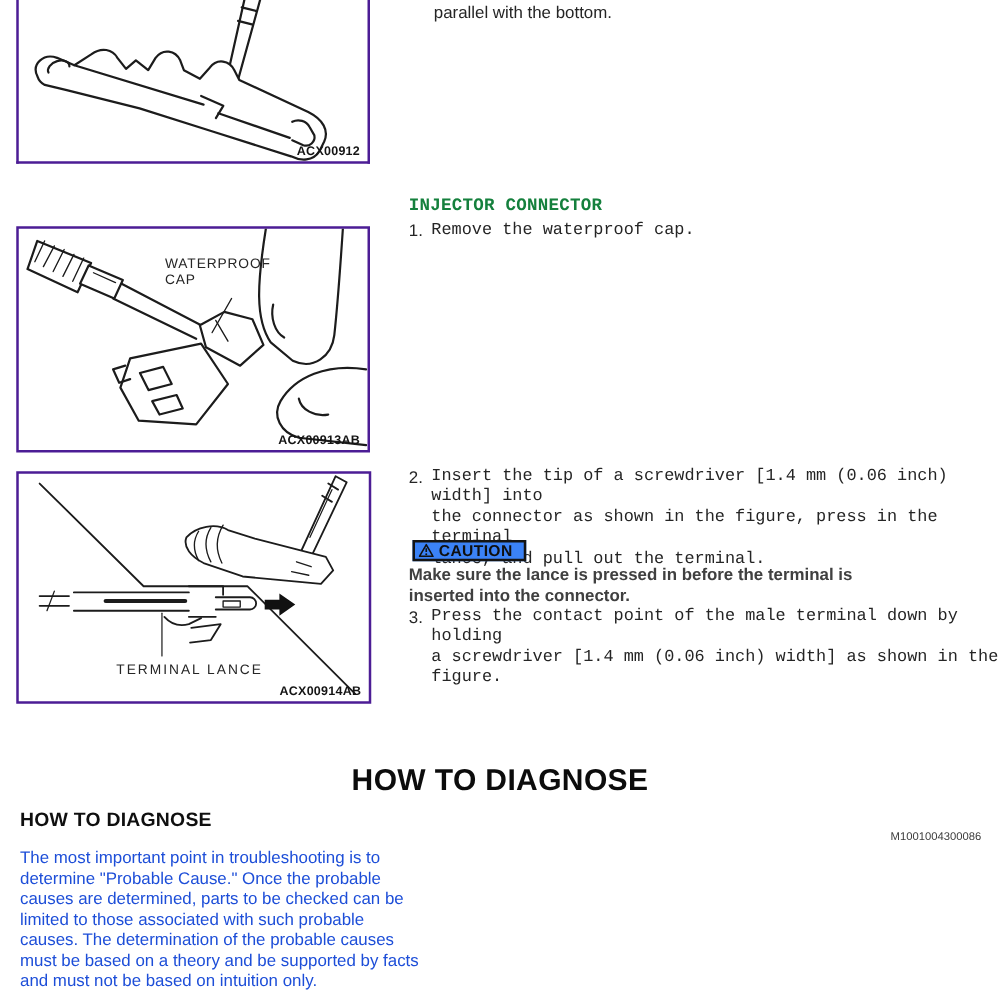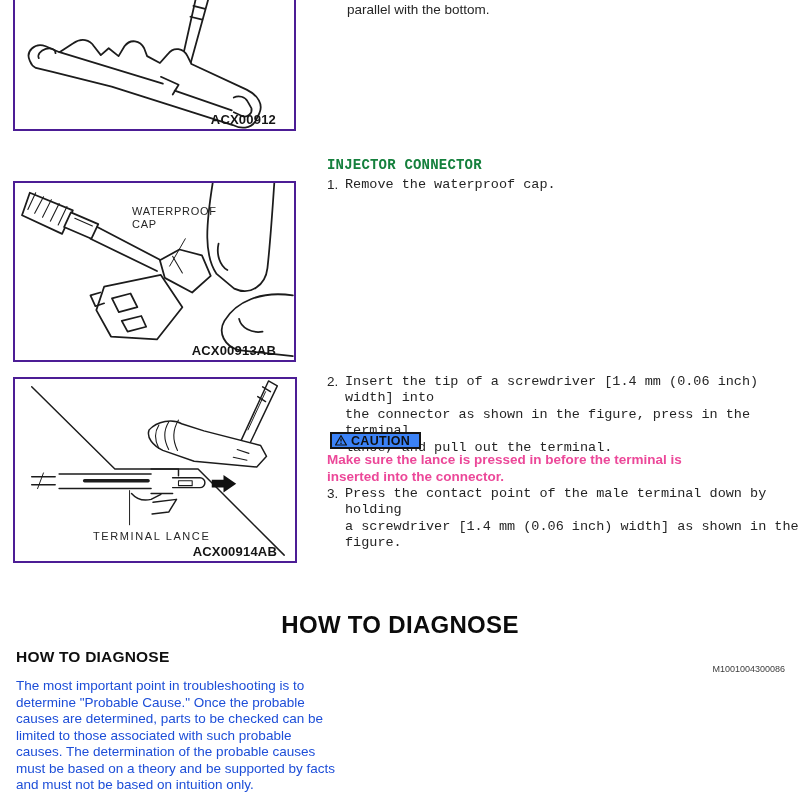--- a/index.html
+++ b/index.html
@@ -2,39 +2,39 @@
 <html><head>
 <meta charset="utf-8">
 <style>
   html,body{margin:0;padding:0;background:#ffffff;}
   body{width:800px;height:800px;position:relative;overflow:hidden;
        font-family:"Liberation Sans","DejaVu Sans",sans-serif;color:#2b2b2b;}
 
   
   .fig{position:absolute;background:#fff;border:2px solid #4c1d95;box-sizing:border-box;}
   .fig svg{display:block;width:100%;height:100%;}
-  .fig-code{position:absolute;right:18px;bottom:2px;font-size:13px;font-weight:700;
+  .fig-code{position:absolute;right:6px;bottom:2px;font-size:10px;font-weight:700;
             color:#141414;letter-spacing:.2px;}
   .callout{position:absolute;font-size:11px;letter-spacing:.7px;line-height:13px;
            color:#262626;font-family:"Liberation Sans",sans-serif;}
 
   
   .col-heading{position:absolute;left:327px;top:157px;font-size:14px;font-weight:700;
                color:#15803d;letter-spacing:.2px;font-family:Liberation Mono, monospace;}
   .step{position:absolute;display:flex;font-size:13.5px;line-height:16.4px;color:#252525;}
   .step .num{width:18px;flex:none;}
   .step .txt{white-space:pre-line;font-family:Liberation Mono, monospace;}
   .top-fragment{position:absolute;left:347px;top:2px;font-size:13.5px;color:#252525;}
 
   .caution-box{position:absolute;left:330px;top:432px;height:17px;box-sizing:border-box;
                display:inline-flex;align-items:center;gap:4px;background:#3b82f6;
                border:2px solid #141414;padding:0 9px 0 3px;}
   .caution-box .lbl{font-size:12.5px;font-weight:700;color:#0f0f0f;letter-spacing:.3px;}
   .caution-text{position:absolute;left:327px;top:452px;font-size:13.5px;font-weight:700;
-                line-height:16.5px;color:#ec4899;white-space:pre-line;}
+                line-height:16.5px;color:#404040;white-space:pre-line;}
 
   
   .page-title{position:absolute;left:0;top:611px;width:800px;text-align:center;
               font-size:24px;font-weight:700;color:#0c0c0c;letter-spacing:.3px;}
   .section-heading{position:absolute;left:16px;top:648px;font-size:15.5px;font-weight:700;
                    color:#0f0f0f;letter-spacing:.2px;}
   .ref-code{position:absolute;right:15px;top:664px;font-size:9px;color:#3c3c3c;}
   .paragraph{position:absolute;left:16px;top:678px;width:420px;font-size:13.5px;
              line-height:16.5px;color:#1d4ed8;white-space:pre-line;}
 </style>

